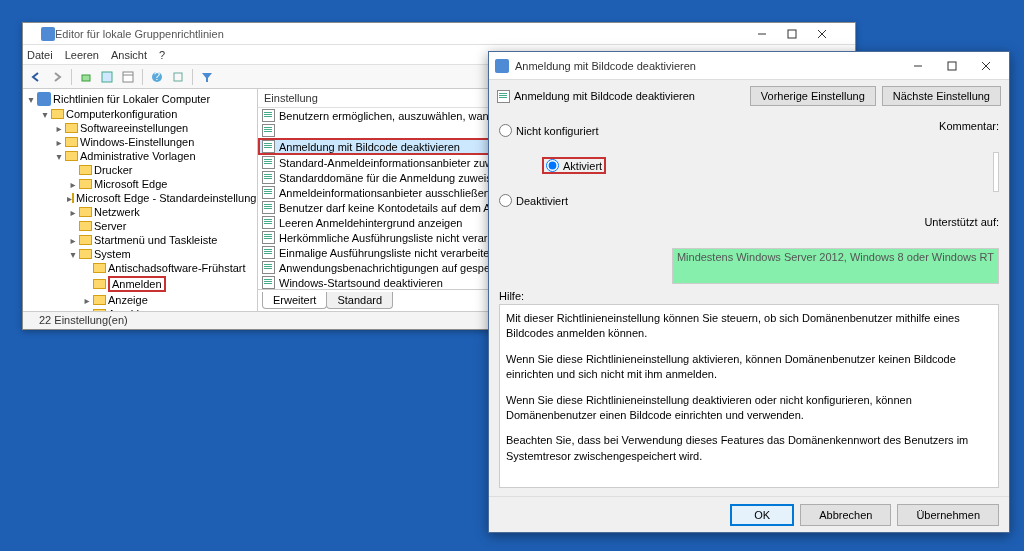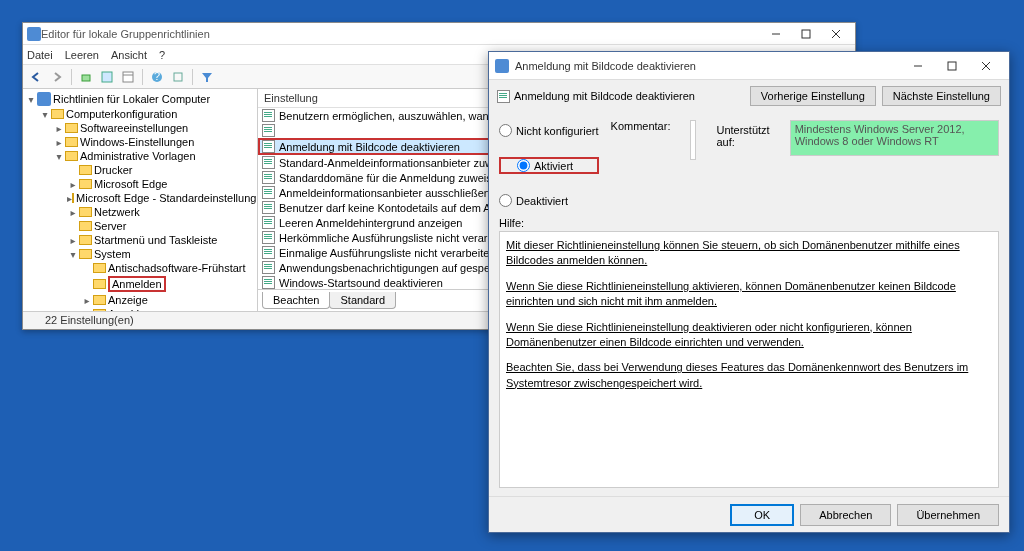--- a/index.html
+++ b/index.html
@@ -1,20 +1,20 @@
 <!DOCTYPE html>
 <html><head>
 <meta charset="utf-8">
 <style>
 * { box-sizing: border-box; margin: 0; padding: 0; font-family: "Segoe UI", Tahoma, sans-serif; font-size: 11px; }
 body { background: #1e5fb4; width: 1024px; height: 551px; position: relative; overflow: hidden; }
 
 
 .editor-window { position: absolute; left: 22px; top: 22px; width: 834px; height: 308px; background: #fff; border: 1px solid #8a8a8a; box-shadow: 0 2px 6px rgba(0,0,0,0.3); }
-.titlebar { height: 22px; background: #fff; display: flex; align-items: center; padding: 0 4px; border-bottom: 1px solid #e0e0e0; }
+.titlebar { height: 22px; background: #fff; display: flex; align-items: center; padding: 0 18px; border-bottom: 1px solid #e0e0e0; }
 .titlebar-text { flex: 1; color: #555; }
 .titlebar-btns { display: flex; gap: 0; }
 .titlebar-btn { width: 30px; height: 20px; display: flex; align-items: center; justify-content: center; color: #555; }
 
 .menubar { height: 20px; display: flex; align-items: center; padding: 0 4px; gap: 12px; border-bottom: 1px solid #e0e0e0; }
 .menu-item { color: #333; cursor: default; }
 
 .toolbar { height: 24px; display: flex; align-items: center; padding: 2px 4px; gap: 3px; border-bottom: 1px solid #ccc; background: #f8f8f8; }
 .tool-btn { width: 18px; height: 18px; display: flex; align-items: center; justify-content: center; border: 1px solid transparent; }
 .tool-sep { width: 1px; height: 16px; background: #ccc; margin: 0 2px; }
@@ -24,21 +24,21 @@
 .list-panel { flex: 1; display: flex; flex-direction: column; }
 .list-header { background: #fff; border-bottom: 1px solid #e0e0e0; padding: 3px 6px; color: #333; }
 .list-body { flex: 1; overflow: auto; }
 .list-row { display: flex; align-items: center; padding: 1px 4px; gap: 4px; cursor: default; }
 .list-row.selected { background: #cce8ff; border: 1px solid #99d1ff; padding: 0 3px; }
 .list-row.highlighted { border: 2px solid #c83232; padding: 0 2px; }
 .list-tabs { height: 22px; border-top: 1px solid #ccc; display: flex; align-items: center; padding: 0 4px; gap: 0; }
 .list-tab { padding: 2px 10px; border: 1px solid #aaa; background: #f0f0f0; border-radius: 0 0 4px 4px; border-top: none; margin-right: -1px; cursor: default; }
 .list-tab.active { background: #fff; }
 
-.statusbar { height: 18px; border-top: 1px solid #ccc; padding: 2px 22px; color: #333; background: #f4f4f4; }
+.statusbar { height: 18px; border-top: 1px solid #ccc; padding: 2px 16px; color: #333; background: #f4f4f4; }
 
 
 .tree-node { display: flex; align-items: center; padding: 1px 0; cursor: default; }
 .tree-toggle { width: 12px; text-align: center; color: #666; font-size: 10px; }
 .tree-icon { width: 14px; height: 12px; margin-right: 2px; }
 .tree-label { white-space: nowrap; }
 .tree-children { margin-left: 14px; }
 .tree-node.highlighted .tree-label { border: 2px solid #c83232; padding: 0 2px; }
 
 
@@ -55,28 +55,28 @@
 
 .dialog-toolbar { height: 32px; display: flex; align-items: center; padding: 4px 8px; gap: 6px; background: #f0f0f0; }
 .dialog-policy-title { flex: 1; display: flex; align-items: center; gap: 4px; }
 .dialog-nav-btn { padding: 3px 10px; background: #e1e1e1; border: 1px solid #adadad; cursor: default; text-align: right; }
 
 .dialog-content { flex: 1; padding: 8px 10px; display: flex; flex-direction: column; gap: 6px; }
 .config-row { display: flex; gap: 12px; }
 .radio-group { display: flex; flex-direction: column; gap: 20px; padding: 4px 0; }
 .radio-opt { display: flex; align-items: center; gap: 4px; cursor: default; }
 .radio-opt input { margin: 0; }
-.radio-opt.highlighted { border: 2px solid #c83232; padding: 0 16px; }
-.comment-area { flex: 1; display: flex; flex-direction: row; gap: 20px; }
+.radio-opt.highlighted { border: 2px solid #c83232; padding: 0 2px; margin-left: 43px; }
+.comment-area { flex: 1; display: flex; flex-direction: column; gap: 20px; align-items: flex-end; }
 .comment-box { border: 1px solid #ccc; background: #fff; height: 40px; padding: 2px; }
 .support-box { border: 1px solid #ccc; background: #86efac; height: 36px; padding: 2px 4px; color: #555; }
 .options-row { display: flex; gap: 8px; flex: 1; min-height: 0; }
 .options-col { display: flex; flex-direction: column; flex: 1; min-height: 0; }
 .options-col .col-label { margin-bottom: 2px; }
-.options-box { border: 1px solid #ccc; background: #fff; flex: 1; padding: 6px; overflow: auto; line-height: 1.4; text-decoration: underline; }
+.options-box { border: 1px solid #ccc; background: #fff; flex: 1; padding: 6px; overflow: auto; line-height: 1.4; }
 
 .dialog-buttons { height: 36px; border-top: 1px solid #ddd; display: flex; align-items: center; justify-content: flex-end; padding: 0 10px; gap: 6px; background: #f0f0f0; }
 .dlg-btn { padding: 4px 18px; background: #e1e1e1; border: 1px solid #adadad; cursor: default; }
 .dlg-btn.primary { border: 2px solid #0078d7; background: #e5f1fb; padding: 3px 22px; }
 
 svg { display: block; }
 </style>
 </head>
 <body>
 
@@ -297,21 +297,21 @@
           <div class="list-row">
             <span class="policy-icon"></span>
             <span>Anwendungsbenachrichtigungen auf gesperrtem Bilds</span>
           </div>
           <div class="list-row">
             <span class="policy-icon"></span>
             <span>Windows-Startsound deaktivieren</span>
           </div>
         </div>
       <div class="list-tabs">
-        <div class="list-tab active">Beachten</div>
+        <div class="list-tab active">Erweitert</div>
         <div class="list-tab">Standard</div>
       </div>
     </div>
   </div>
 
   <div class="statusbar">22 Einstellung(en)</div>
 </div>
 
 <div class="dialog-window">
   <div class="dialog-titlebar">

